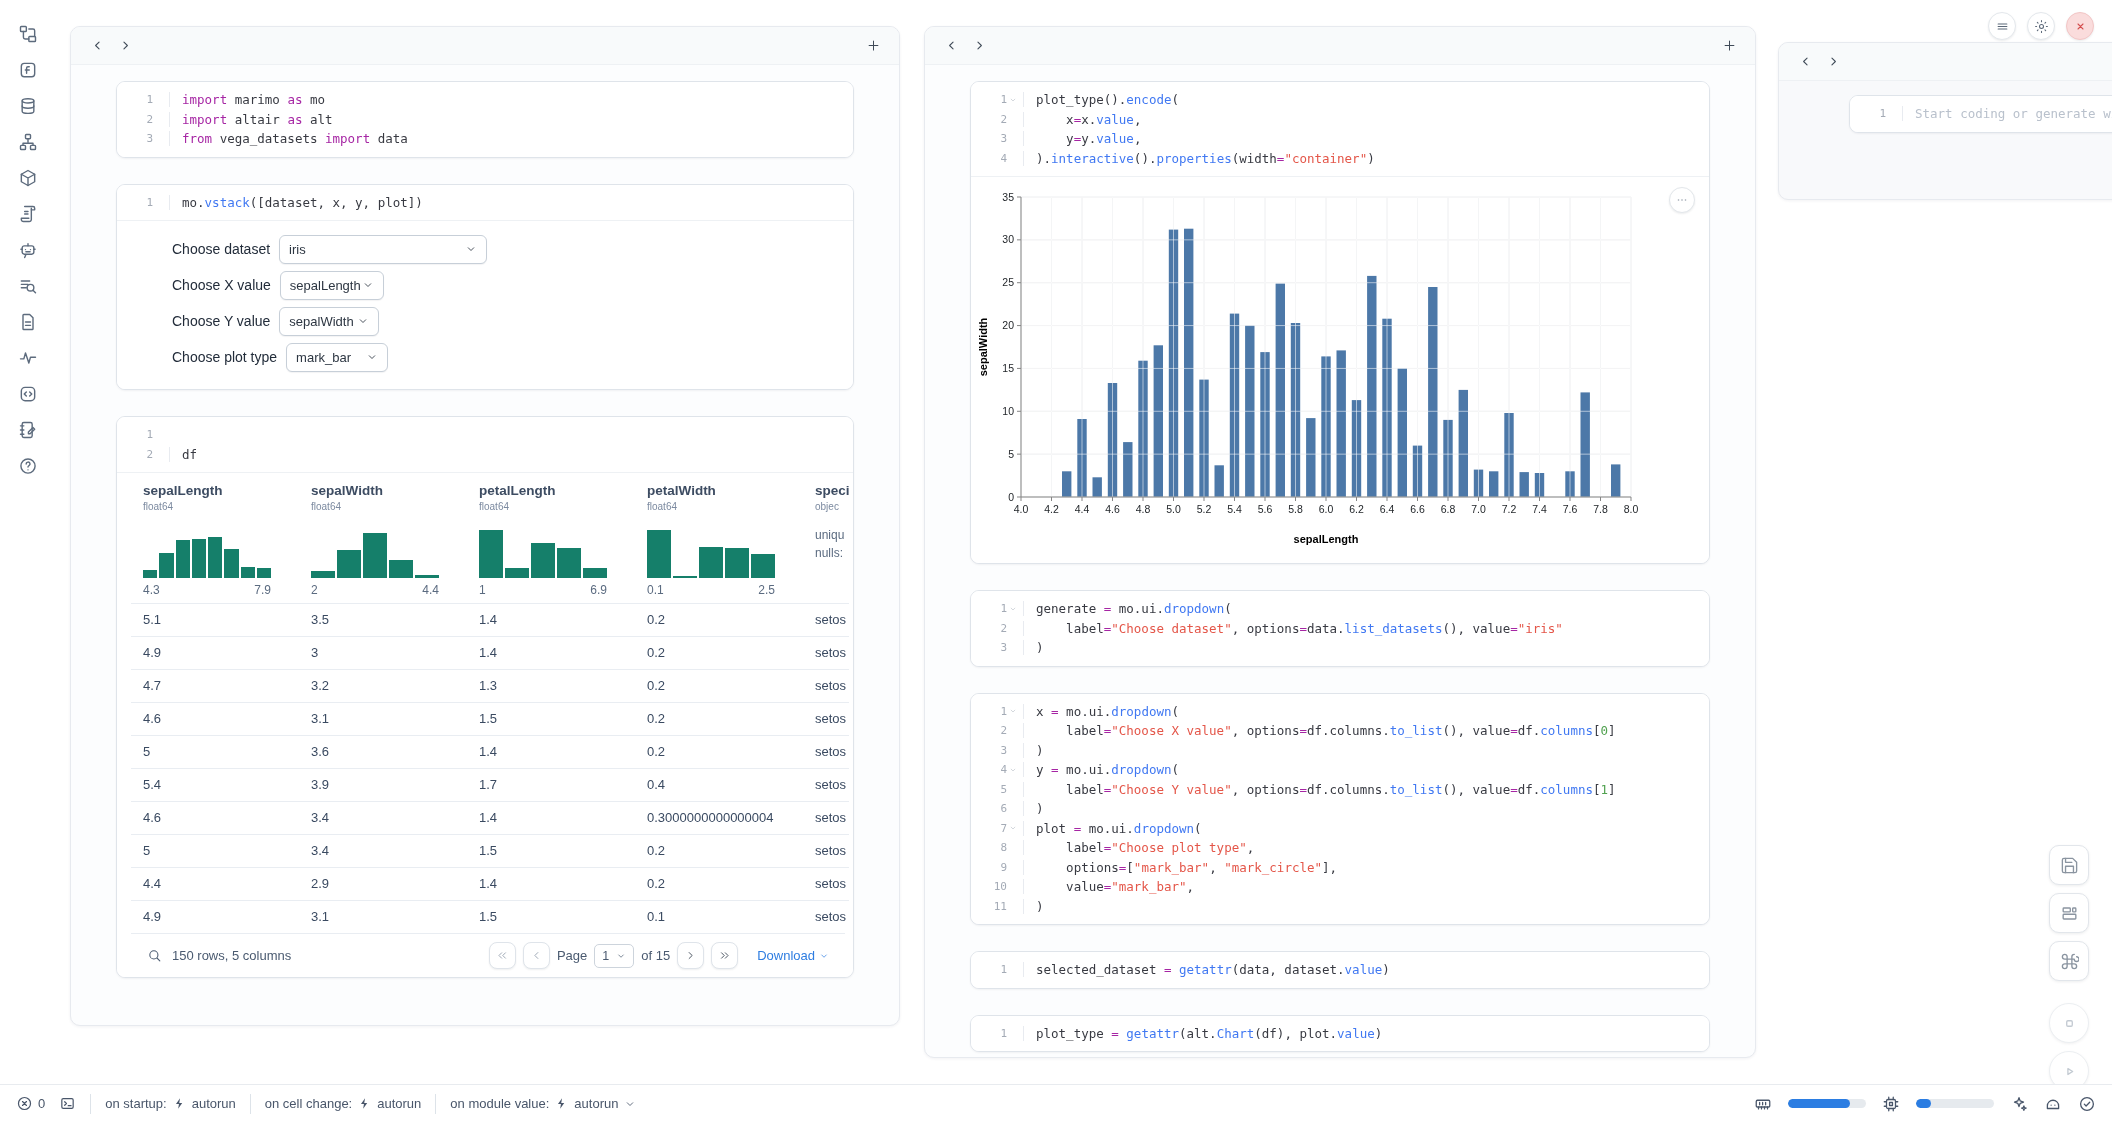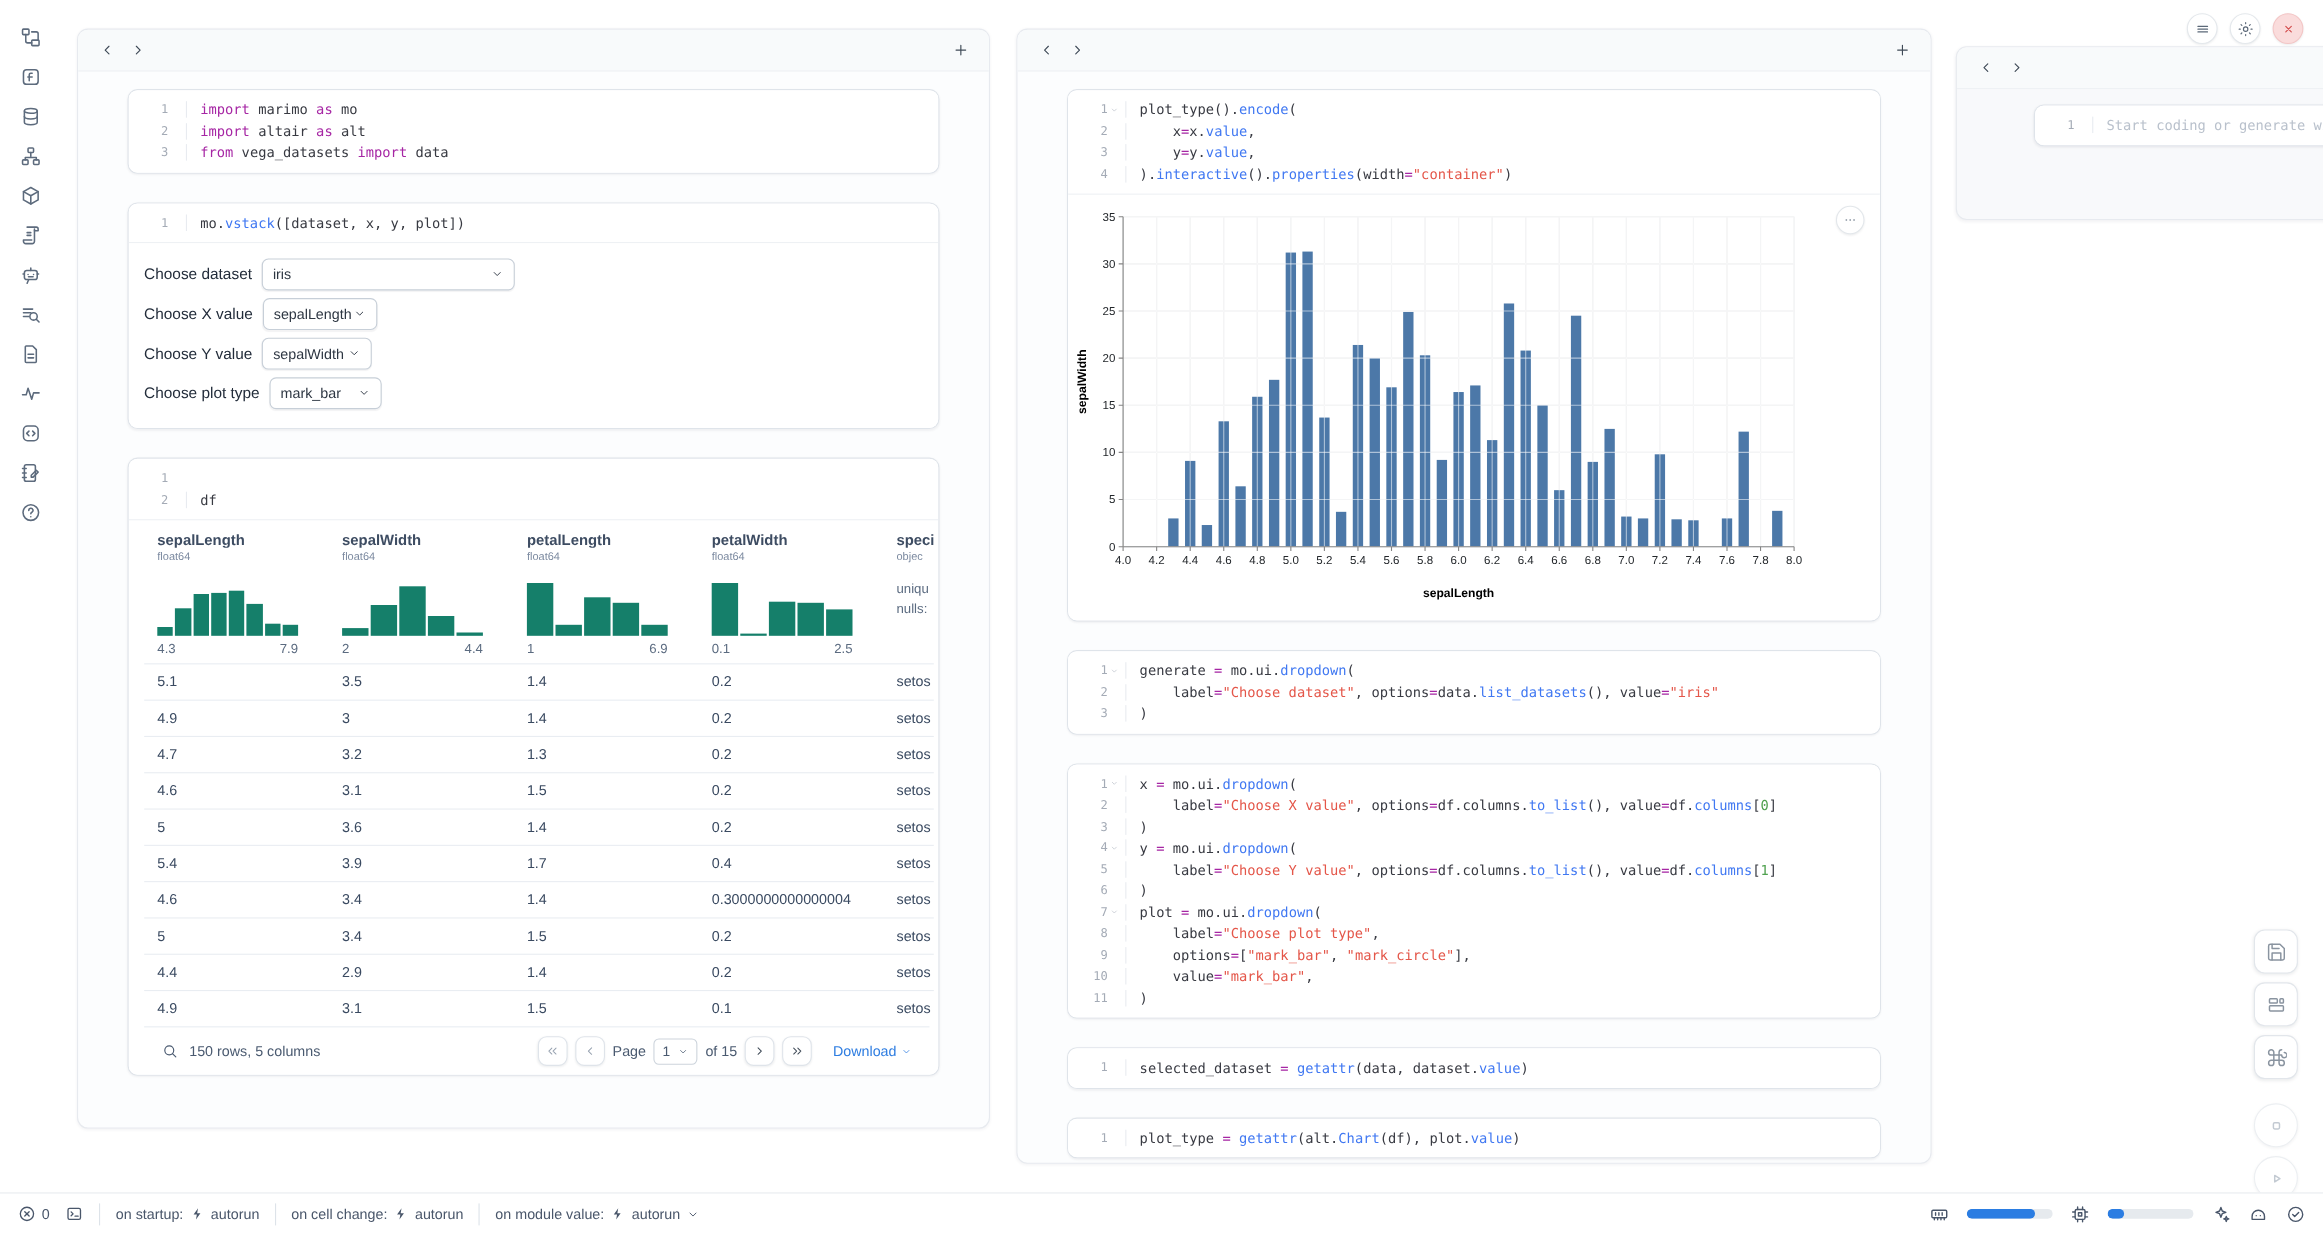--- a/index.html
+++ b/index.html
@@ -27,21 +27,21 @@
   .code-line { display: flex; height: 19.5px; align-items: center; font-family: "DejaVu Sans Mono", monospace; font-size: 12.5px; color: #383a42; white-space: pre; }
   .gutter { width: 36px; flex: none; display: flex; justify-content: flex-end; align-items: center; color: #a4abb6; font-size: 11px; }
   .fold { width: 12px; flex: none; color: #b3bac3; display: flex; align-items: center; justify-content: center; }
   .code-text { border-left: 1px solid #e8ebf0; padding-left: 12px; margin-left: 4px; flex: 1; }
   .tk-kw { color: #a626a4; } .tk-fn { color: #4078f2; } .tk-str { color: #e45649; } .tk-num { color: #50a14f; }
   .output { border-top: 1px solid #eef1f4; background: #fff; position: relative; }
 
   
   .ctl-wrap { padding: 10px 0 14px 14px; }
   .ctl-row { display: flex; align-items: center; height: 36px; }
-  .ctl-label { font-size: 14px; color: #222c3a; }
+  .ctl-label { font-size: 14px; color: #222c3a; margin-left: 41px; }
   .select { margin-left: 9px; height: 29px; background: #fff; border: 1px solid #c7cfd8; border-radius: 6px; display: flex; align-items: center; justify-content: space-between; padding: 0 9px; font-size: 13px; color: #2d3642; box-shadow: 0 1px 1px rgba(16,24,40,.05); cursor: pointer; }
 
   
   .df { margin: 0 8px 0 14px; color: #33415a; }
   .df-scroll { width: 718px; overflow: hidden; }
   .df-head { display: flex; padding-top: 8px; }
   .df-col { width: 168px; flex: none; padding: 2px 14px 6px 12px; }
   .col-name { font-weight: bold; font-size: 13.5px; color: #3d4c62; white-space: nowrap; overflow: hidden; }
   .col-type { font-size: 10px; color: #7c8aa0; margin-top: 3px; white-space: nowrap; overflow: hidden; }
   .hist { margin-top: 10px; height: 56px; width: 128px; display: flex; align-items: flex-end; gap: 2px; }
@@ -241,21 +241,21 @@
           </div>
         </div>
         <div class="cell">
           <div class="code-area">
             <div class="code-line"><span class="gutter">1</span><span class="fold"></span><span class="code-text"><span>mo.</span><span class="tk-fn">vstack</span><span>([dataset, x, y, plot])</span></span></div>
           </div>
           <div class="output">
             <div class="ctl-wrap">
               <div class="ctl-row">
                 <span class="ctl-label">Choose dataset</span>
-                <div class="select" style="width: 230px;">
+                <div class="select" style="width: 208px;">
                   <span>iris</span>
                   <span style="display: inline-flex;">
                     <svg width="12" height="12" viewBox="0 0 24 24" fill="none" stroke="currentColor" stroke-width="1.7" stroke-linecap="round" stroke-linejoin="round">
                       <path d="M6.5 9.5L12 15l5.5-5.5"></path>
                     </svg>
                   </span>
                 </div>
               </div>
               <div class="ctl-row">
                 <span class="ctl-label">Choose X value</span>

